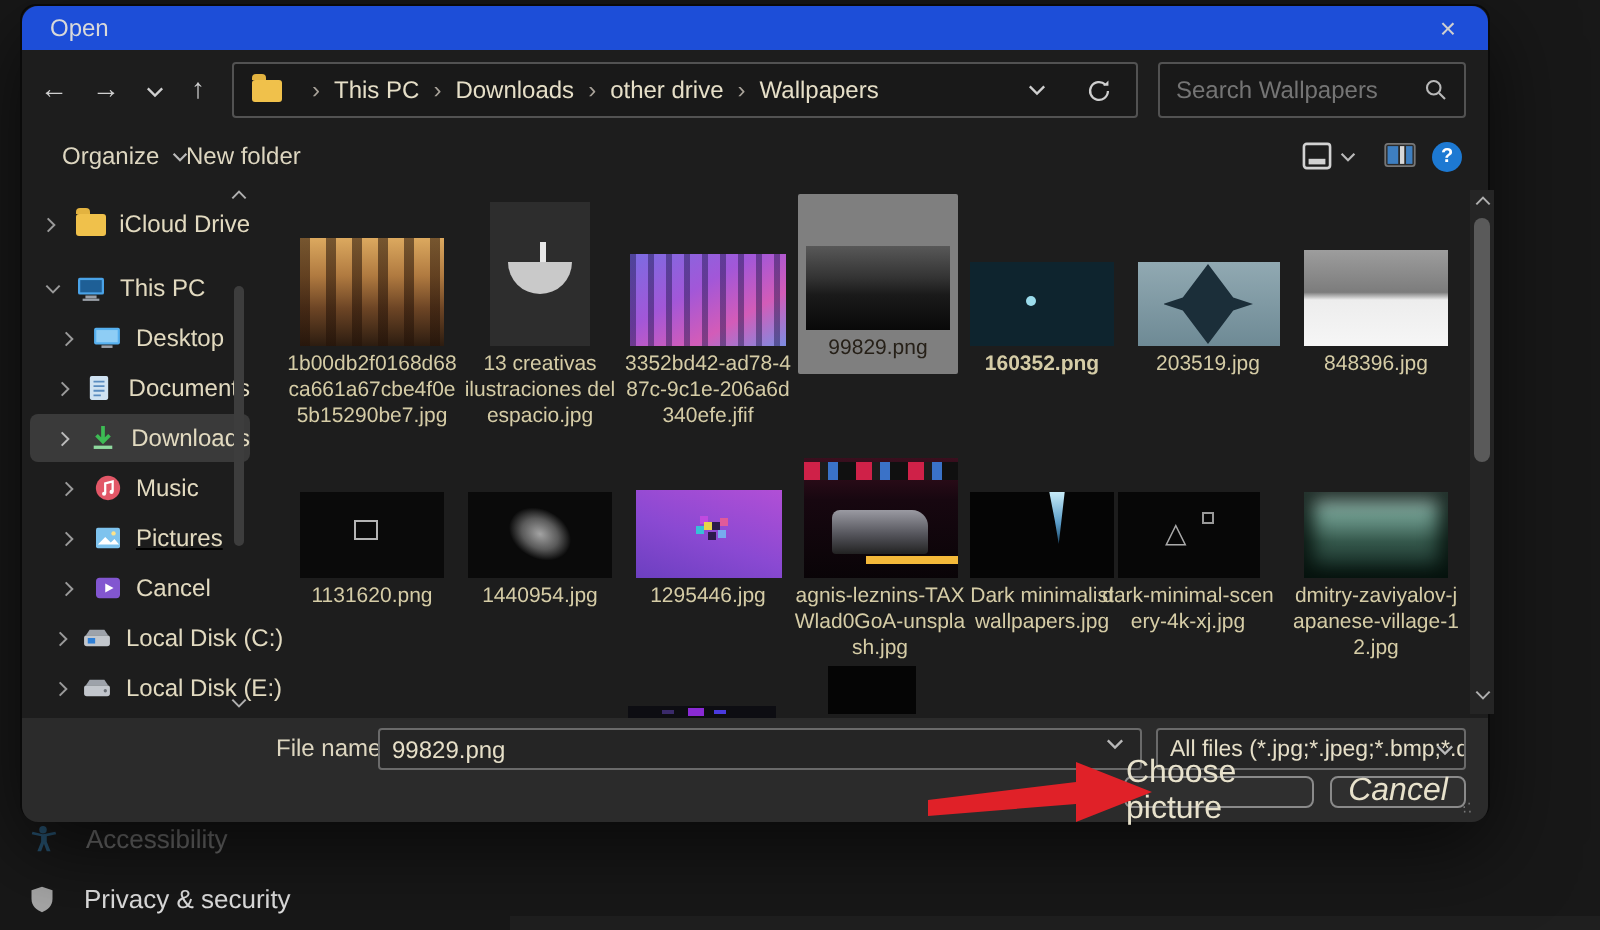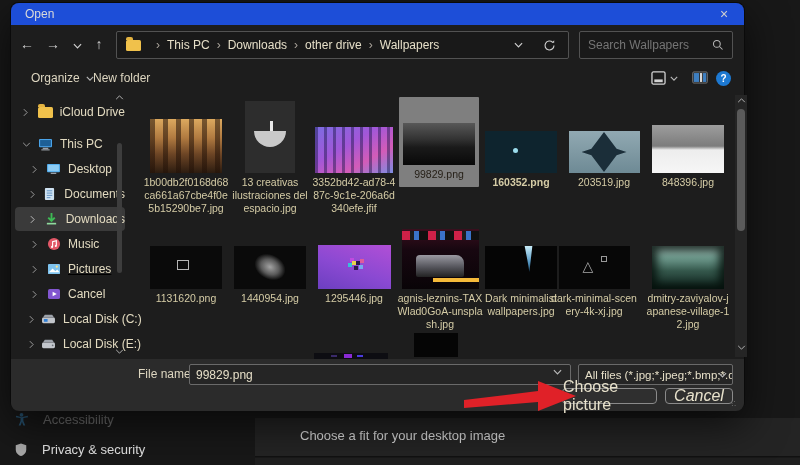--- a/index.html
+++ b/index.html
@@ -128,23 +128,20 @@
       </svg>
     <span>Privacy &amp; security</span>
   </div>
   <div class="bg-nav dim" style="top:412px;">
     <svg width="15" height="15" viewBox="0 0 16 16">
         <circle cx="8" cy="3" r="2" fill="#3aa0e8"></circle>
         <path d="M2 5.5l5 1v3l-2 5h2l1.5-4 1.5 4h2l-2-5v-3l5-1-.4-1.4L8 5.5 2.4 4.1z" fill="#3aa0e8"></path>
       </svg>
     <span>Accessibility</span>
   </div>
-  <div class="bg-panel">
-    <div class="bg-text">Choose a fit for your desktop image</div>
-  </div>
   <div class="bg-strip"></div>
 
   <div id="dlg">
 
     <div class="titlebar">
       <span class="t">Open</span>
       <span class="x">×</span>
     </div>
 
     <div class="navbtn" style="left:6px;top:31px;">←</div>

